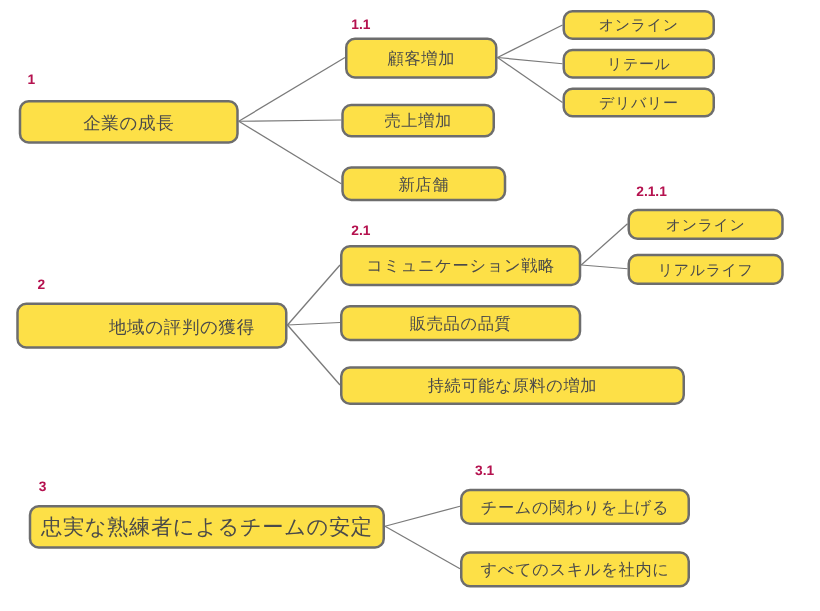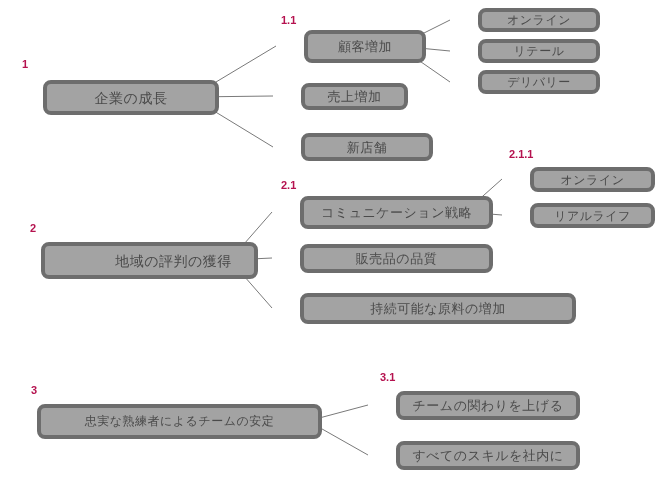--- a/index.html
+++ b/index.html
@@ -19,32 +19,31 @@
     position: absolute;
     left: 0;
     top: 0;
     width: 656px;
     height: 489px;
     pointer-events: none;
   }
   .node {
     position: absolute;
     box-sizing: border-box;
-    border: 4px solid #0f172a;
+    border: 2px solid #0f172a;
     border-radius: 8px;
-    background: #a3a3a3;
+    background: #fde047;
     color: #4a4a4a;
     font-size: 13px;
     line-height: 1;
     display: flex;
     align-items: center;
     justify-content: center;
     letter-spacing: 0.5px;
     white-space: nowrap;
-    margin-left: 28px;
   }
   .node-label {
     display: block;
     padding: 0 6px;
   }
   .tag {
     position: absolute;
     color: #b5124f;
     font-size: 11px;
     font-weight: bold;
@@ -82,21 +81,21 @@
       </div>
       <div class="node" style="left: 450px; top: 8px; width: 122px; height: 24px; font-size: 12px; border-color: rgb(109, 109, 109); color: rgb(74, 74, 74);">
         <span class="node-label">オンライン</span>
       </div>
       <div class="node" style="left: 450px; top: 39px; width: 122px; height: 24px; font-size: 12px; border-color: rgb(109, 109, 109); color: rgb(74, 74, 74);">
         <span class="node-label">リテール</span>
       </div>
       <div class="node" style="left: 450px; top: 70px; width: 122px; height: 24px; font-size: 12px; border-color: rgb(109, 109, 109); color: rgb(74, 74, 74);">
         <span class="node-label">デリバリー</span>
       </div>
-      <div class="node" style="left: 273px; top: 83px; width: 107px; height: 27px; font-size: 13px; border-color: rgb(109, 109, 109); color: rgb(74, 74, 74);">
+      <div class="node" style="left: 273px; top: 83px; width: 123px; height: 27px; font-size: 13px; border-color: rgb(109, 109, 109); color: rgb(74, 74, 74);">
         <span class="node-label">売上増加</span>
       </div>
       <div class="node" style="left: 273px; top: 133px; width: 132px; height: 28px; font-size: 13px; border-color: rgb(109, 109, 109); color: rgb(74, 74, 74);">
         <span class="node-label">新店舗</span>
       </div>
       <div class="node" style="left: 13px; top: 242px; width: 217px; height: 37px; font-size: 14px; border-color: rgb(109, 109, 109); color: rgb(74, 74, 74); padding-left: 48px;">
         <span class="node-label">地域の評判の獲得</span>
       </div>
       <div class="node" style="left: 272px; top: 196px; width: 193px; height: 33px; font-size: 13px; border-color: rgb(109, 109, 109); color: rgb(74, 74, 74);">
         <span class="node-label">コミュニケーション戦略</span>
@@ -106,21 +105,21 @@
       </div>
       <div class="node" style="left: 502px; top: 203px; width: 125px; height: 25px; font-size: 12px; border-color: rgb(109, 109, 109); color: rgb(74, 74, 74);">
         <span class="node-label">リアルライフ</span>
       </div>
       <div class="node" style="left: 272px; top: 244px; width: 193px; height: 29px; font-size: 13px; border-color: rgb(109, 109, 109); color: rgb(74, 74, 74);">
         <span class="node-label">販売品の品質</span>
       </div>
       <div class="node" style="left: 272px; top: 293px; width: 276px; height: 31px; font-size: 13px; border-color: rgb(109, 109, 109); color: rgb(74, 74, 74);">
         <span class="node-label">持続可能な原料の増加</span>
       </div>
-      <div class="node" style="left: 9px; top: 404px; width: 285px; height: 35px; font-size: 12px; border-color: rgb(109, 109, 109); color: rgb(74, 74, 74); font-family: Liberation Mono, monospace;">
+      <div class="node" style="left: 23px; top: 404px; width: 285px; height: 35px; font-size: 17px; border-color: rgb(109, 109, 109); color: rgb(74, 74, 74);">
         <span class="node-label">忠実な熟練者によるチームの安定</span>
       </div>
       <div class="node" style="left: 368px; top: 391px; width: 184px; height: 29px; font-size: 13px; border-color: rgb(109, 109, 109); color: rgb(74, 74, 74);">
         <span class="node-label">チームの関わりを上げる</span>
       </div>
       <div class="node" style="left: 368px; top: 441px; width: 184px; height: 29px; font-size: 13px; border-color: rgb(109, 109, 109); color: rgb(74, 74, 74);">
         <span class="node-label">すべてのスキルを社内に</span>
       </div>
     </div>
   <div id="tag-layer">

